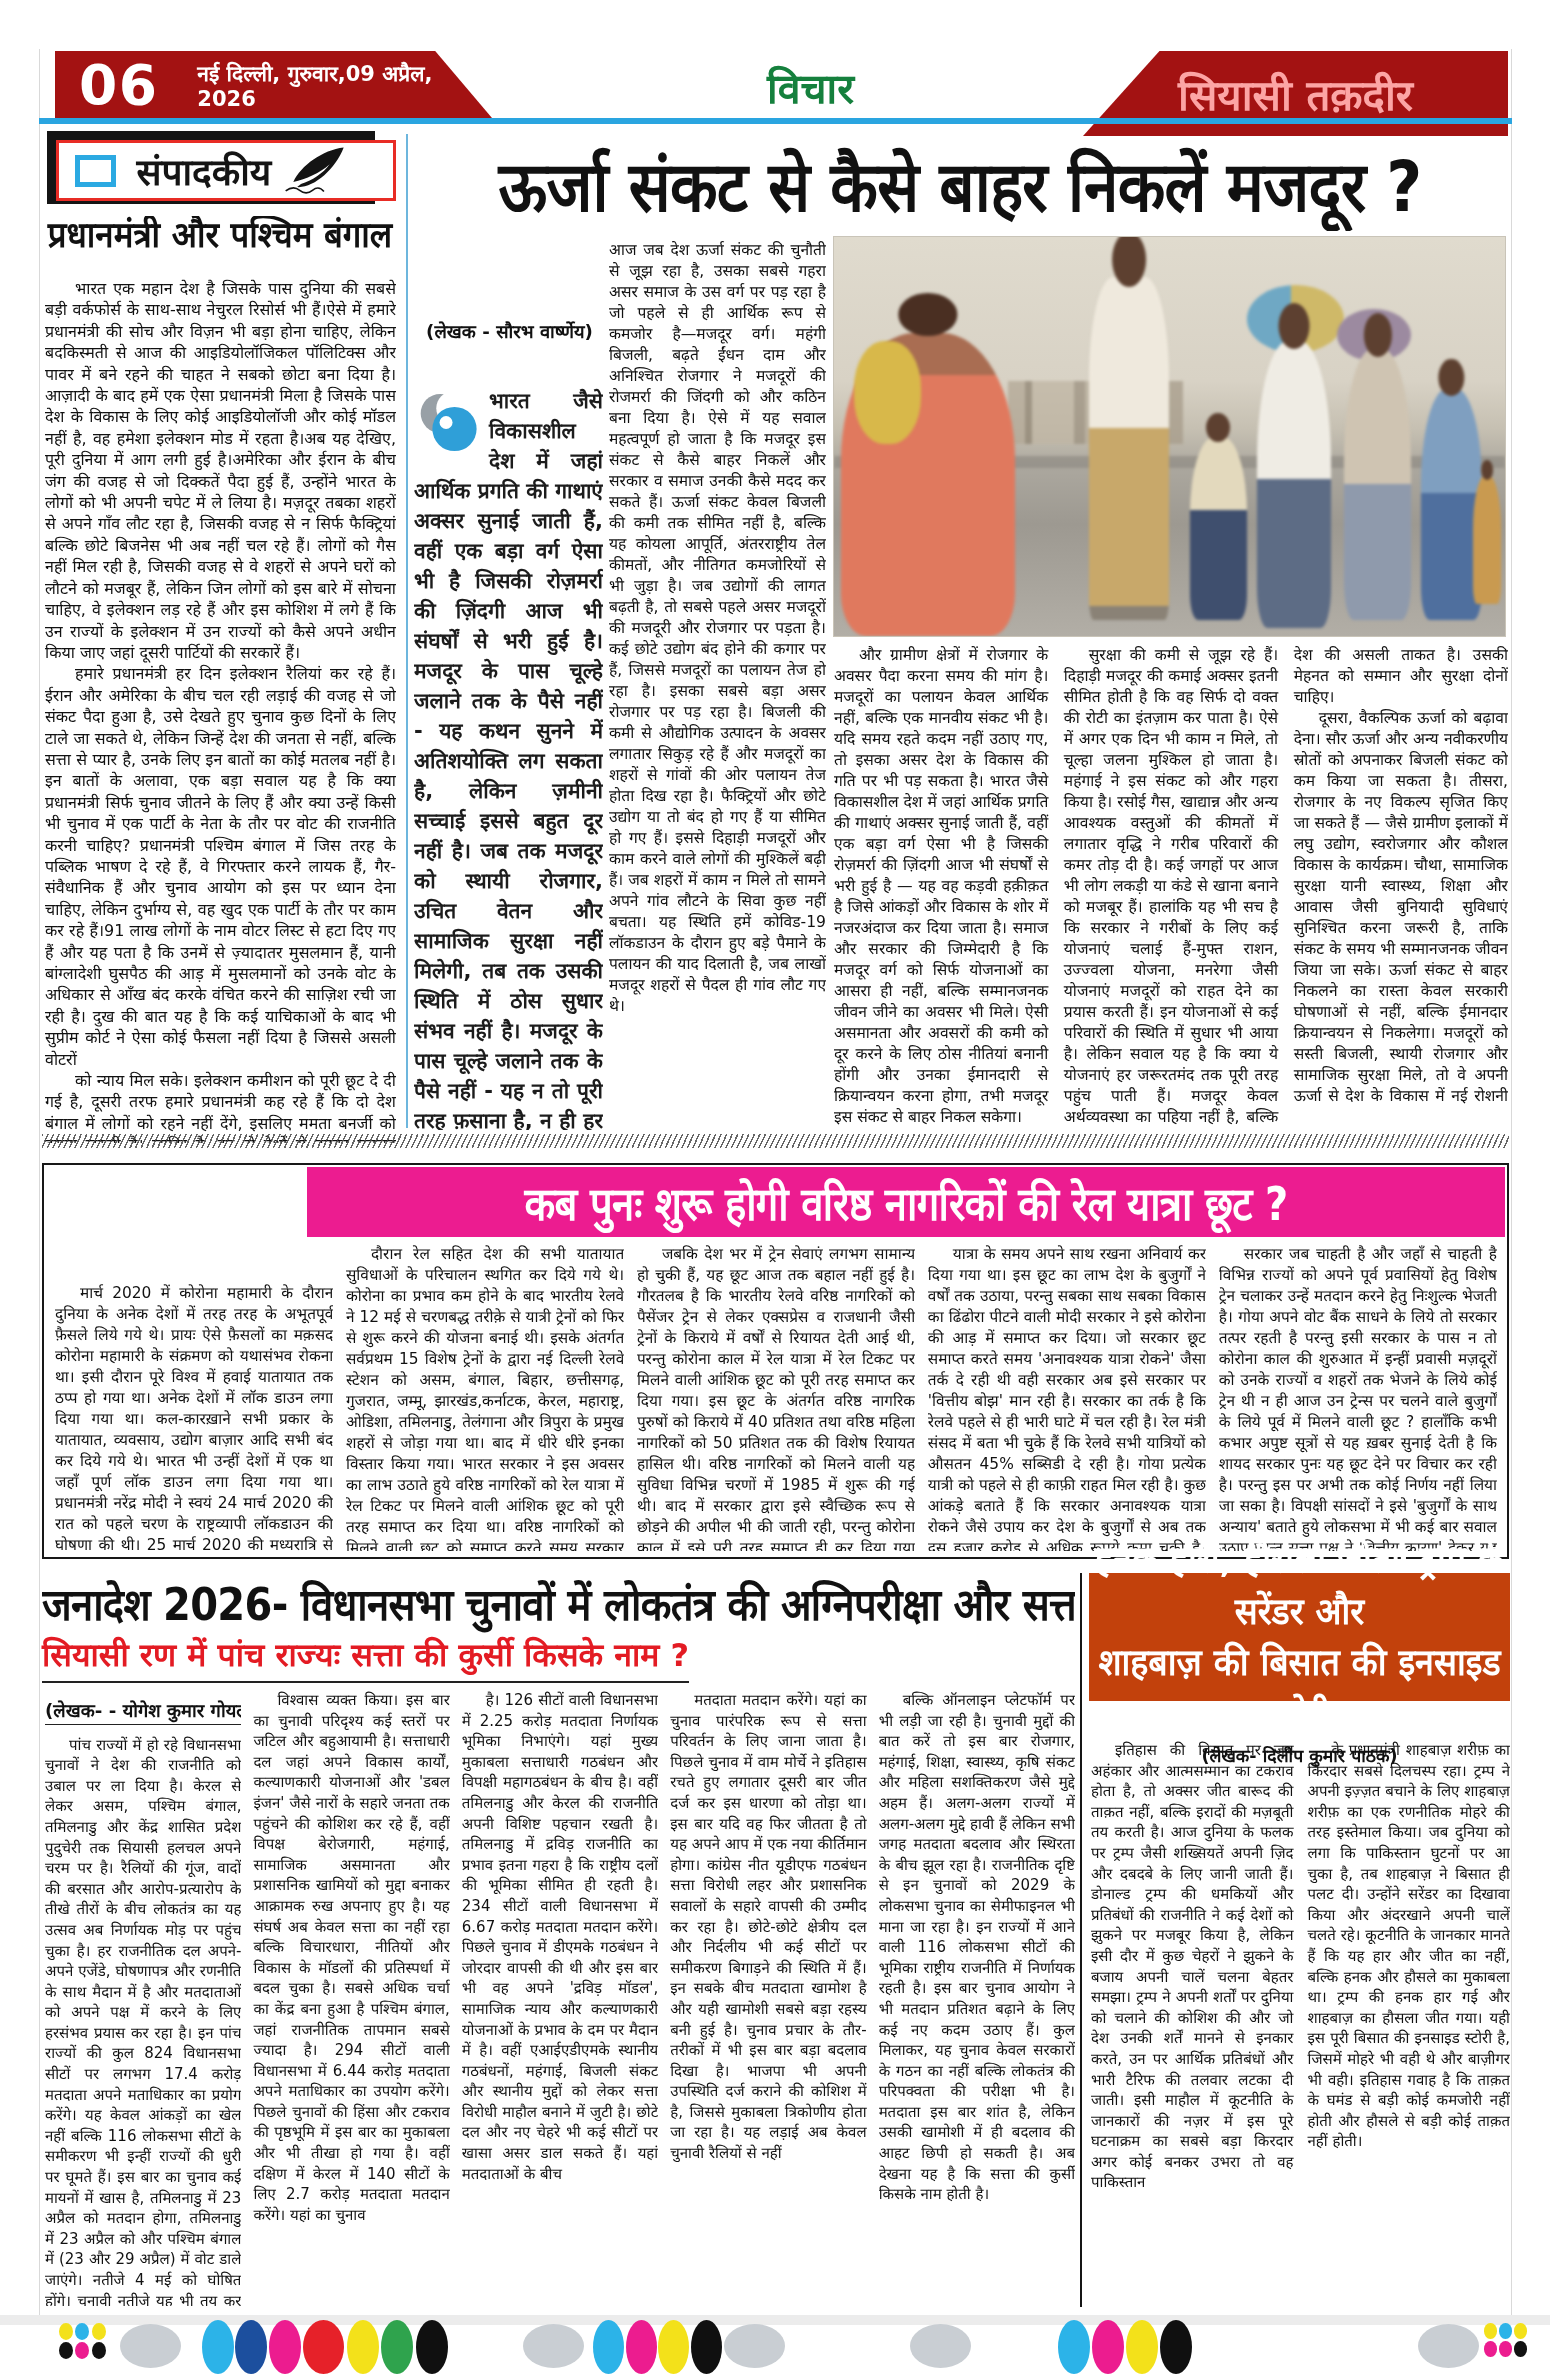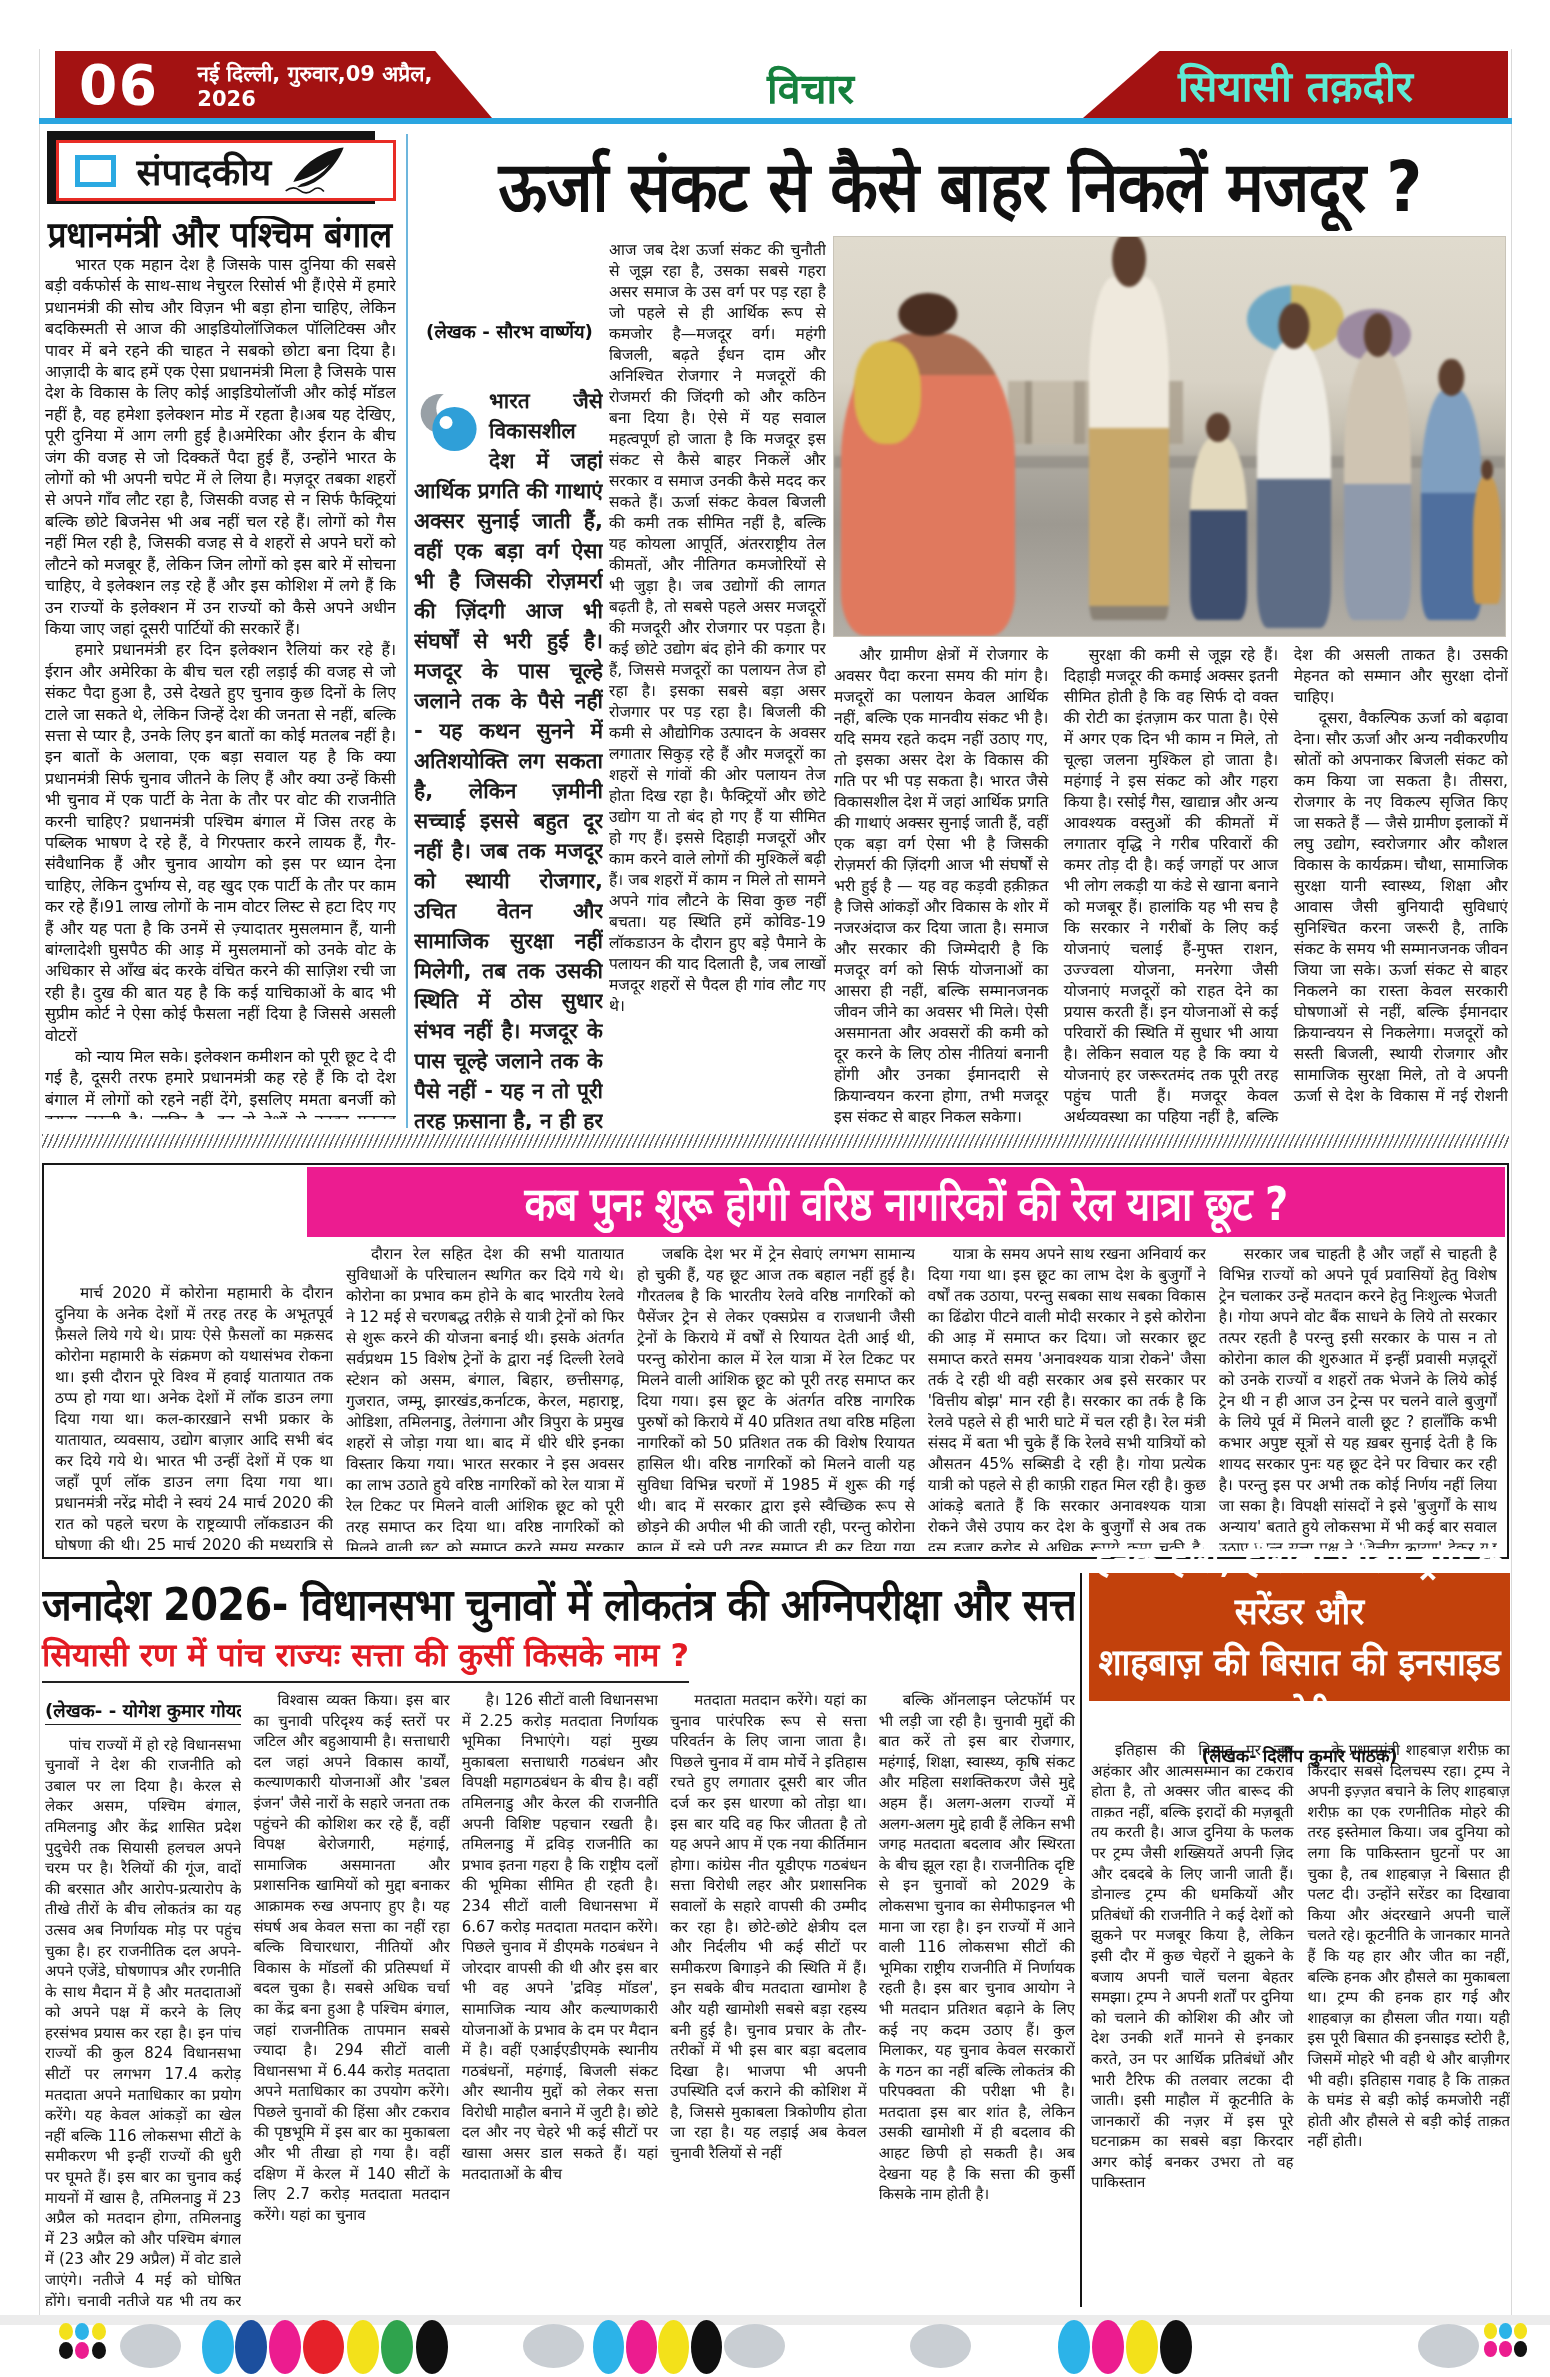--- a/index.html
+++ b/index.html
@@ -17,39 +17,39 @@
   .hdr-left {
     left:55px; top:51px; width:437px; height:67px; background:#a31212;
     clip-path:polygon(0 0, 87% 0, 100% 100%, 0 100%);
     display:flex; align-items:center; color:#fff;
   }
   .hdr-pageno { font-size:55px; font-weight:bold; padding-left:24px; letter-spacing:1.4px; }
   .hdr-date { font-size:21px; font-weight:bold; padding-left:39px; }
   .hdr-center { left:705px; top:59px; width:211px; text-align:center;
     font-size:41px; font-weight:bold; color:#15803d; }
   .hdr-right {
-    left:1083px; top:51px; width:425px; height:67px; background:#a31212;
+    left:1083px; top:51px; width:425px; height:85px; background:#a31212;
     clip-path:polygon(18% 0, 100% 0, 100% 100%, 0 100%);
-    display:flex; align-items:center; justify-content:center; color:#5eead4;
+    display:flex; align-items:center; justify-content:center; color:#fca5a5;
     font-size:42px; font-weight:bold;
   }
   .hdr-rule { left:39px; top:118px; width:1473px; height:5.6px; background:#2aa5e0; }
 
   
   .ed-black { left:47px; top:131px; width:328px; height:73px; background:#141414; }
   .ed-label-box {
     left:56px; top:140px; width:340px; height:61px; background:#fff;
     border:3.5px solid #e82c25; display:flex; align-items:center;
   }
   .ed-blue-square { width:41px; height:32px; border:5px solid #2ba9e2; margin-left:15.5px; }
   .ed-label { font-size:37px; font-weight:bold; margin-left:21px; color:#141414; }
   .ed-quill { width:68px; height:51px; margin-left:10px; }
   .ed-headline { left:44px; top:216px; width:352px; text-align:center;
     font-size:33px; font-weight:bold; line-height:1.08; transform:scaleY(1.08); transform-origin:top; white-space:nowrap; overflow:hidden; }
-  .ed-body { left:45px; top:254px; width:351px; height:865px; overflow:hidden;
+  .ed-body { left:45px; top:278px; width:351px; height:865px; overflow:hidden;
     font-size:16px; line-height:21.4px; text-align:justify; }
   .ed-body p { text-indent:30px; }
   .ed-divider { left:406px; top:134px; width:2.1px; height:994px; background:#6db6dd; }
   .hatch { left:42px; top:1134px; width:1467px; height:14px;
     background:repeating-linear-gradient(115deg,#4a4a4a 0 1.4px,transparent 1.4px 5px); opacity:.85; }
 
   
   .main-headline { left:412px; top:137px; width:1096px; text-align:center;
     font-size:62px; font-weight:bold; white-space:nowrap; overflow:hidden;
     transform:scaleY(1.12); transform-origin:top; letter-spacing:-0.7px; }

